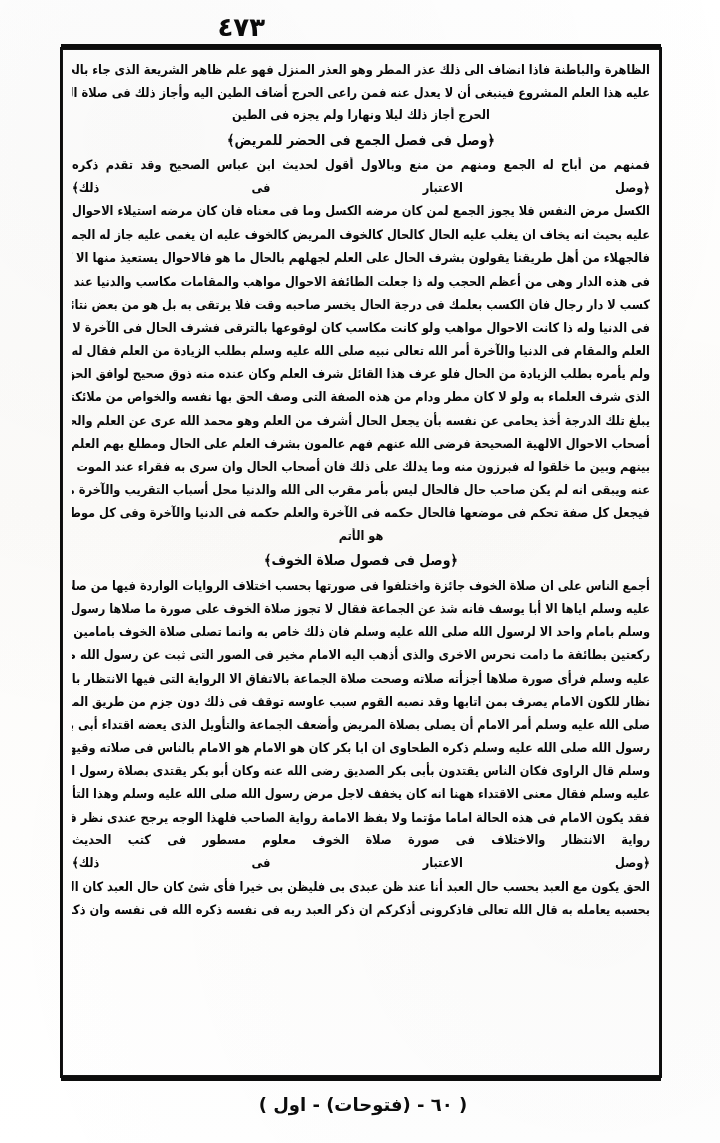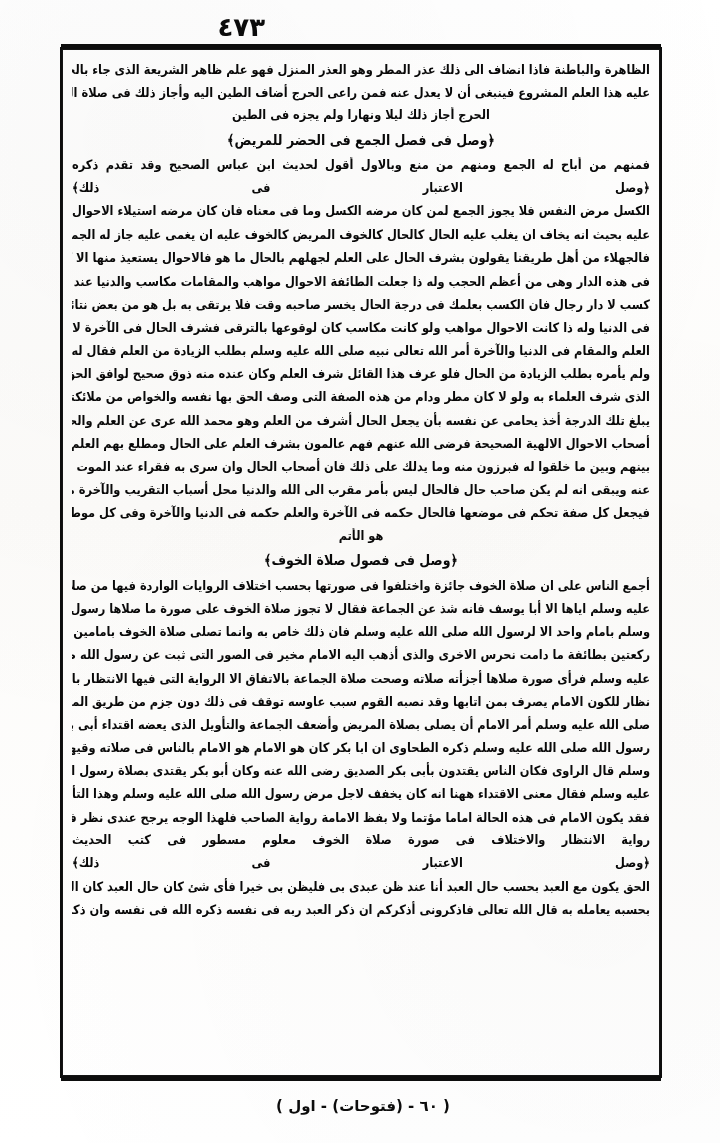--- a/index.html
+++ b/index.html
@@ -123,21 +123,21 @@
     letter-spacing: 0px;
   }
 
   .footer {
     position: absolute;
     bottom: 28px;
     left: 6px;
     right: 0;
     text-align: center;
     font-family: "DejaVu Sans", sans-serif;
-    font-size: 15px;
+    font-size: 18px;
     font-weight: 600;
     color: #0c0c0c;
     z-index: 3;
     direction: rtl;
     letter-spacing: 1px;
   }
 </style>
 </head>
 <body>
 

